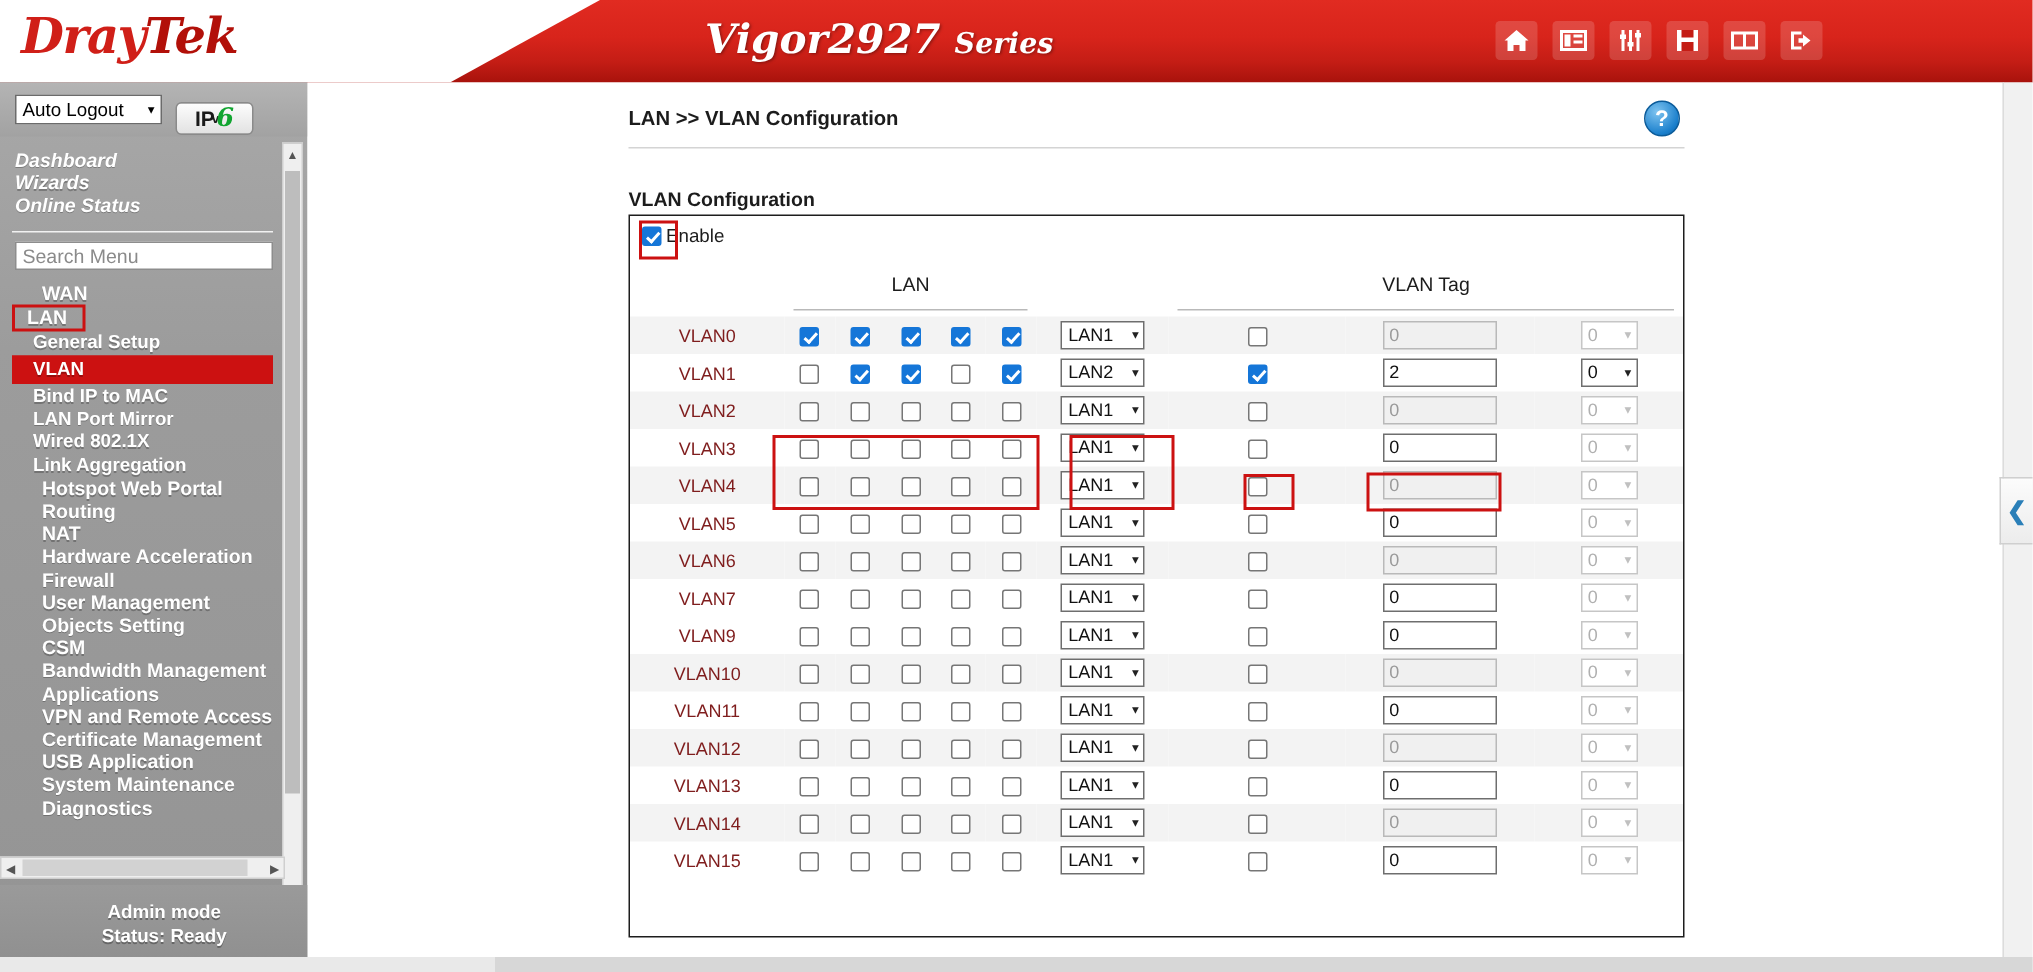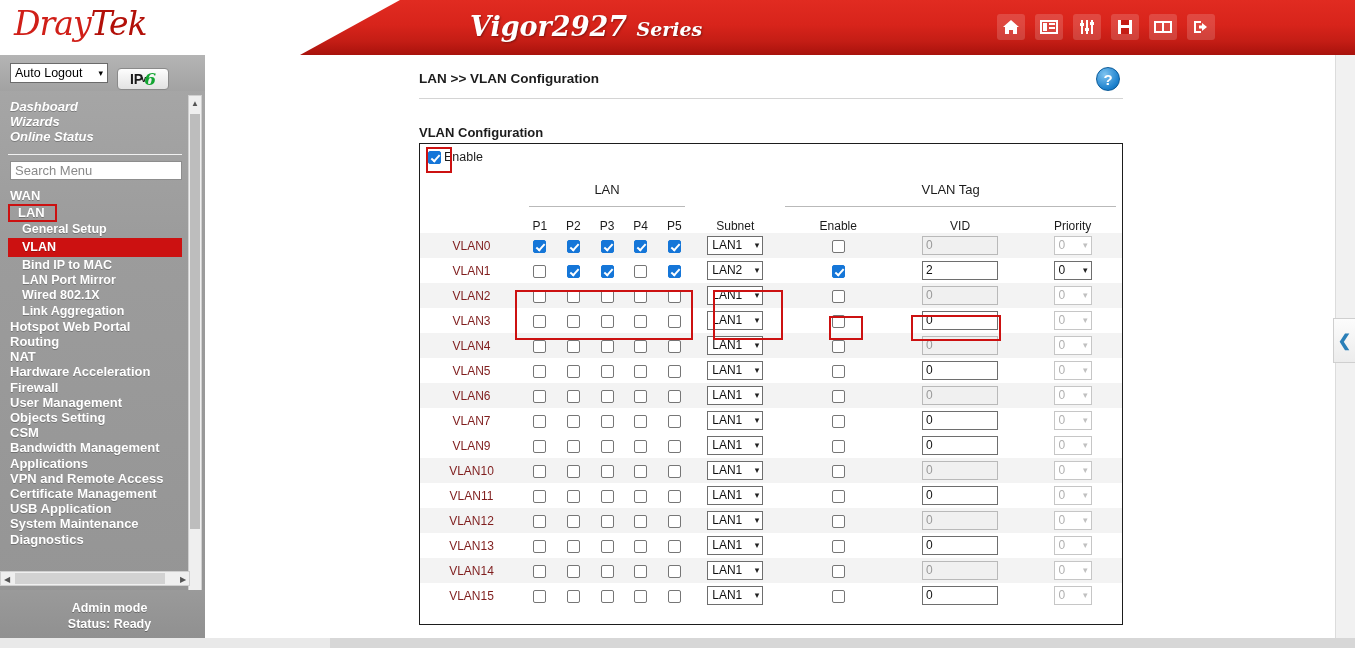--- a/index.html
+++ b/index.html
@@ -18,21 +18,21 @@
     overflow: hidden;
   }
   #banner-white-wedge {
     position: absolute; left: 0; top: 0; width: 400px; height: 55px;
     background: #ffffff;
     clip-path: polygon(0 0, 400px 0, 300px 55px, 0 55px);
   }
   #logo {
     position: absolute; left: 14px; top: 4px;
     font-family: "DejaVu Serif", serif;
-    font-style: italic; font-weight: normal;
+    font-style: italic; font-weight: bold;
     font-size: 33px; letter-spacing: -1px;
     color: #d01f18;
     white-space: nowrap;
   }
   #logo .tek { color: #b21009; }
   #model {
     position: absolute; left: 470px; top: 11px;
     font-family: "DejaVu Serif", serif;
     font-style: italic; font-weight: bold;
     font-size: 27px; color: #ffffff;
@@ -105,21 +105,21 @@
   }
   #search-menu {
     margin: 0 8px 8px 10px; height: 19px;
     background: #ffffff; border: 1px solid #8d8d8d;
     font-size: 13px; color: #8a8a8a;
     display: flex; align-items: center; padding-left: 4px;
     cursor: text;
   }
   .menu-item {
     color: #ffffff; font-weight: bold; font-size: 13px;
-    line-height: 15.2px; padding-left: 10px; cursor: pointer;
+    line-height: 15.2px; padding-left: 28px; cursor: pointer;
     text-shadow: 0 1px 0 rgba(0,0,0,.25);
     white-space: nowrap;
   }
   .menu-item.sub {
     padding-left: 22px; color: #ffffff; font-size: 12.5px;
   }
   .menu-item.boxed {
     display: inline-block;
     border: 2px solid #cc1111; padding-left: 8px; padding-right: 10px;
     margin-left: 8px; line-height: 14px;
@@ -433,32 +433,20 @@
         <tr class="grp-rule-row">
           <td></td>
           <td colspan="5">
               <div class="grp-rule"></div>
             </td>
           <td></td>
           <td colspan="3">
               <div class="grp-rule"></div>
             </td>
         </tr>
-        <tr>
-          <th class="vlan-name"></th>
-          <th class="col-head port-col">P1</th>
-          <th class="col-head port-col">P2</th>
-          <th class="col-head port-col">P3</th>
-          <th class="col-head port-col">P4</th>
-          <th class="col-head port-col">P5</th>
-          <th class="col-head subnet-col">Subnet</th>
-          <th class="col-head enable-col">Enable</th>
-          <th class="col-head vid-col">VID</th>
-          <th class="col-head prio-col">Priority</th>
-        </tr>
       </thead>
       <tbody id="vlan-body">
           <tr class="even">
             <td class="vlan-name">VLAN0</td>
             <td class="port-col"><span class="cb on"></span></td>
             <td class="port-col"><span class="cb on"></span></td>
             <td class="port-col"><span class="cb on"></span></td>
             <td class="port-col"><span class="cb on"></span></td>
             <td class="port-col"><span class="cb on"></span></td>
             <td class="subnet-col"><span class="sel">LAN1</span></td>

